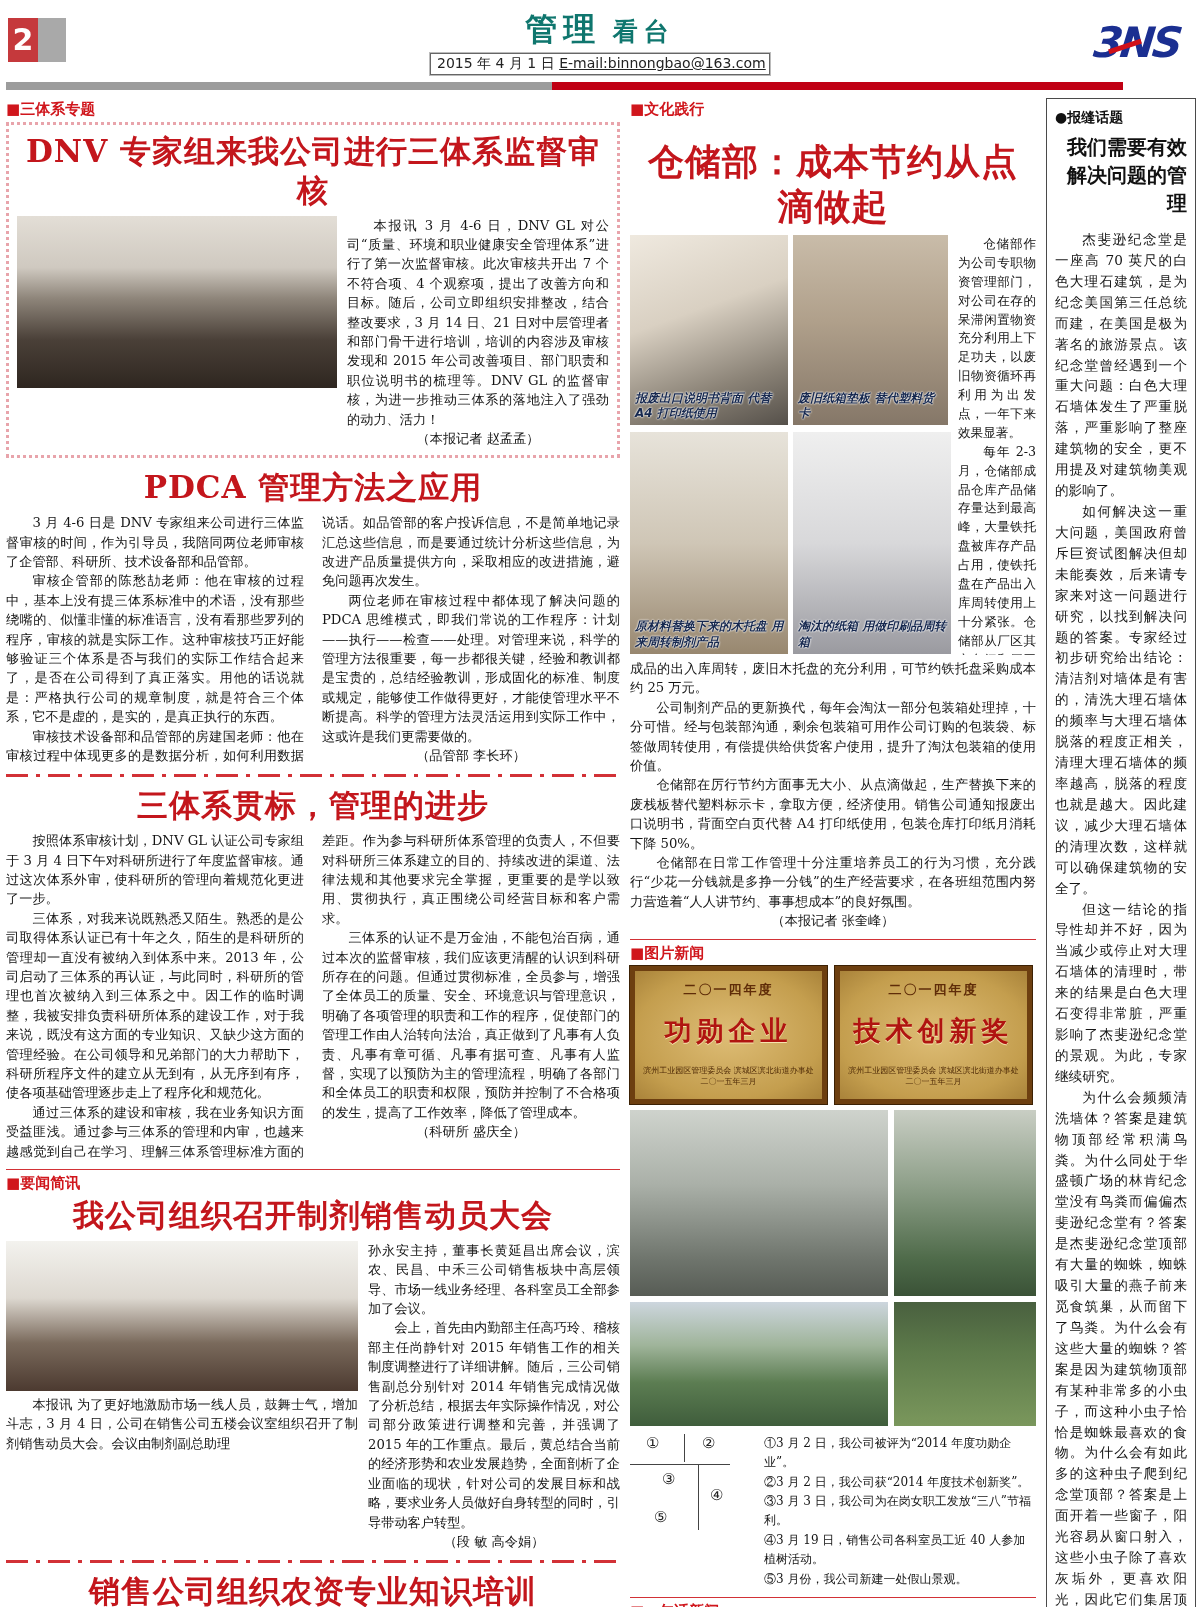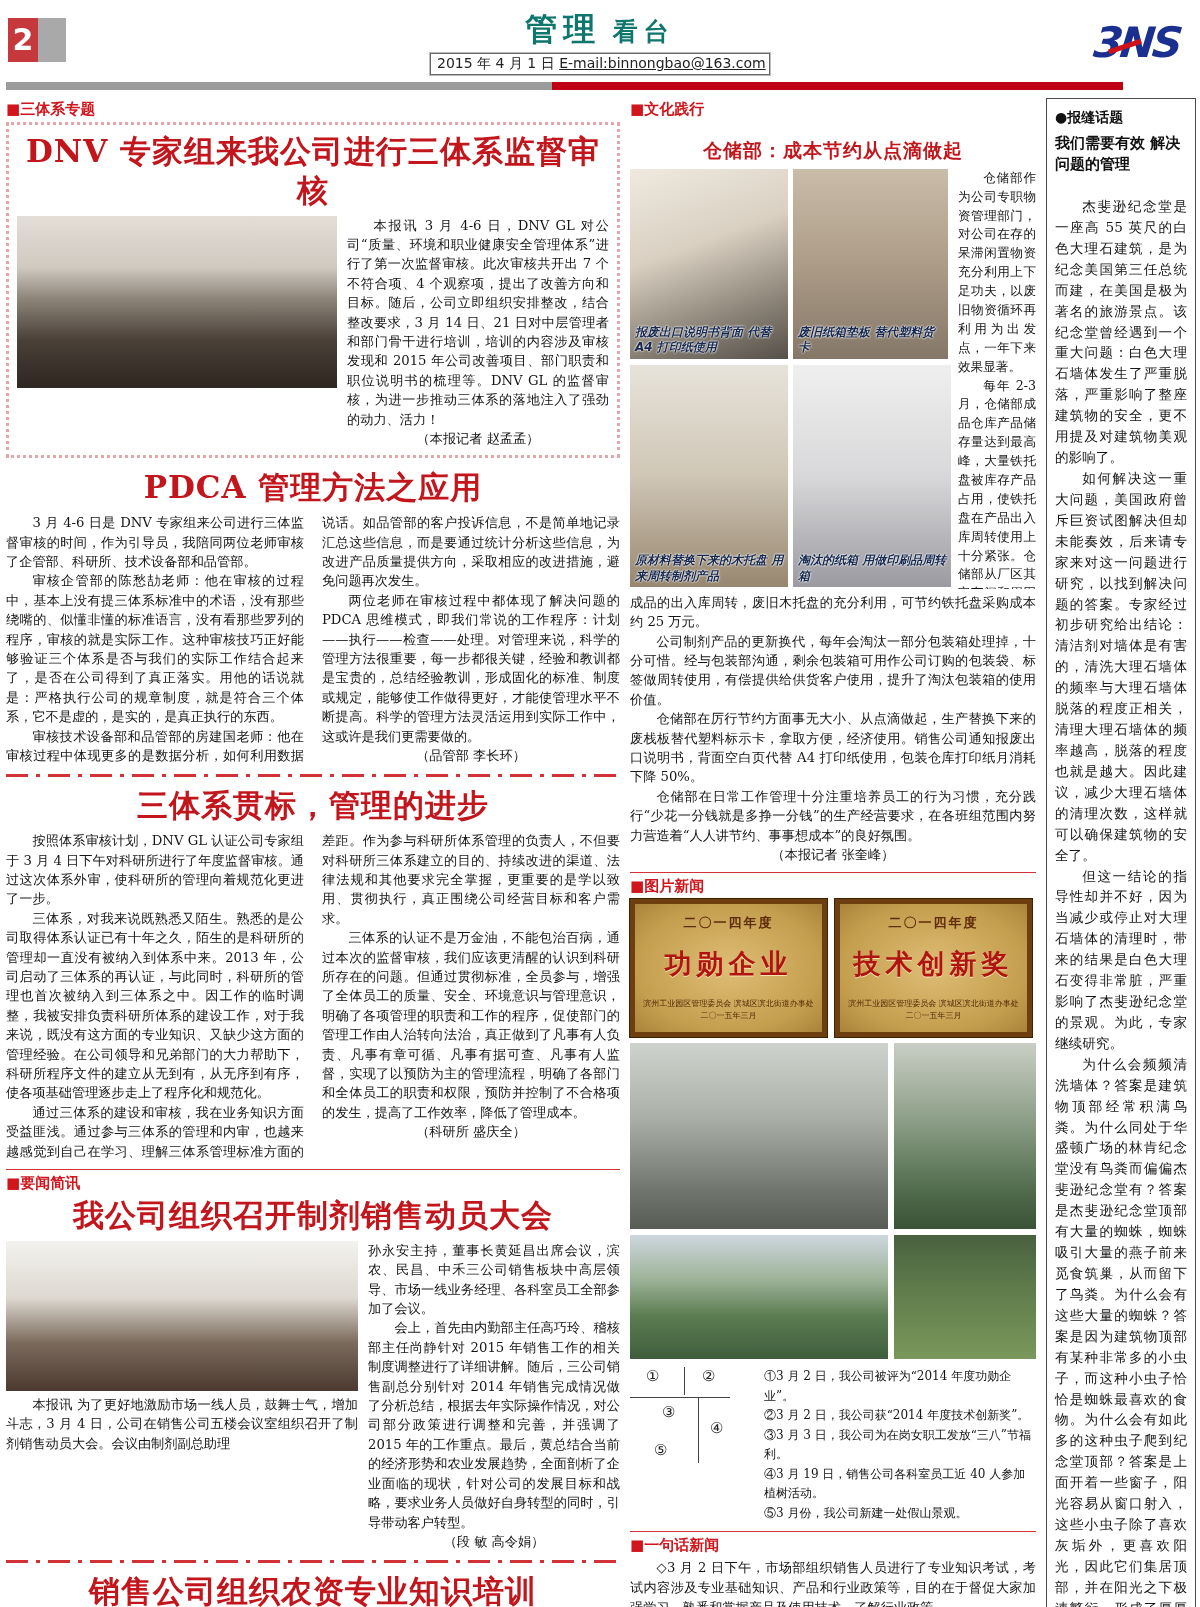--- a/index.html
+++ b/index.html
@@ -24,21 +24,21 @@
 
   
   .cols { display:flex; gap:10px; align-items:flex-start; margin-top:8px; border-bottom:3px solid #8a8a8a; padding-bottom:8px; }
   .col-left { width:614px; flex:none; }
   .col-mid { width:406px; flex:none; }
   .col-right { width:150px; flex:none; }
 
   .tag { color:#d0161c; font:bold 15px "DejaVu Sans",sans-serif; margin:2px 0 3px; }
   .title { color:#c3161c; text-align:center; font-weight:bold; line-height:1.25; margin:2px 0 6px; }
   .t31 { font-size:31px; letter-spacing:1px; }
-  .t28 { font-size:19px; letter-spacing:1px;margin-top:20px; }
+  .t28 { font-size:36px; letter-spacing:1px;margin-top:20px; }
   .body13 { font-size:13.2px; line-height:1.47; text-align:justify; color:#151515; }
   .body13 p, .sb p, .news p { margin:0; text-indent:2em; }
   .byline { text-align:center; text-indent:0 !important; }
   .two-col { column-count:2; column-gap:18px; }
   .dashdot { height:3px; margin:9px 0; background:repeating-linear-gradient(90deg,#d23136 0 22px,transparent 22px 30px,#d23136 30px 34px,transparent 34px 42px); }
   .redrule { border-top:1px solid #d23136; margin:8px 0 4px; }
 
   .dnv-box { border:3px dotted #e8a4ab; padding:5px 8px 7px; }
   .flexrow { display:flex; gap:10px; }
   .photo { position:relative; background:#b5a894; flex:none; }
@@ -60,21 +60,21 @@
   .diag span { position:absolute; }
   .dl { position:absolute; background:#444; }
   .caplist { font-size:12px; line-height:1.62; color:#151515; }
   .caplist p { margin:0; text-indent:0; }
 
   .news { font-size:13.2px; line-height:1.5; text-align:justify; color:#151515; }
 
   
   .sidebar { width:150px; border:1px solid #4a4a4a; padding:10px 8px; background:#fff; }
   .sb-tag { font:bold 14px "DejaVu Sans",sans-serif; color:#111; margin-bottom:6px; }
-  .sb-title { font-weight:bold; font-size:15px; text-align:left; line-height:1.4; margin:2px 0 21px; color:#111; }
+  .sb-title { font-weight:bold; font-size:20px; text-align:right; line-height:1.4; margin:2px 0 12px; color:#111; }
   .sb p { font-size:13.6px; line-height:1.54; text-align:justify; color:#151515; }
 </style>
 </head>
 <body>
 
 <div class="page">
 
   <div class="hdr">
     <div class="pagenum">
       <div class="pagenum-red">2</div>
@@ -254,21 +254,21 @@
 
         </div>
 
       </div>
     </div>
 
     <div class="col-right">
       <div class="sidebar sb">
         <div class="sb-tag">●报缝话题</div>
         <div class="sb-title">我们需要有效 解决问题的管理</div>
-        <p>杰斐逊纪念堂是一座高 55 英尺的白色大理石建筑，是为纪念美国第三任总统而建，在美国是极为著名的旅游景点。该纪念堂曾经遇到一个重大问题：白色大理石墙体发生了严重脱落，严重影响了整座建筑物的安全，更不用提及对建筑物美观的影响了。</p>
+        <p>杰斐逊纪念堂是一座高 70 英尺的白色大理石建筑，是为纪念美国第三任总统而建，在美国是极为著名的旅游景点。该纪念堂曾经遇到一个重大问题：白色大理石墙体发生了严重脱落，严重影响了整座建筑物的安全，更不用提及对建筑物美观的影响了。</p>
         <p>如何解决这一重大问题，美国政府曾斥巨资试图解决但却未能奏效，后来请专家来对这一问题进行研究，以找到解决问题的答案。专家经过初步研究给出结论：清洁剂对墙体是有害的，清洗大理石墙体的频率与大理石墙体脱落的程度正相关，清理大理石墙体的频率越高，脱落的程度也就是越大。因此建议，减少大理石墙体的清理次数，这样就可以确保建筑物的安全了。</p>
         <p>但这一结论的指导性却并不好，因为当减少或停止对大理石墙体的清理时，带来的结果是白色大理石变得非常脏，严重影响了杰斐逊纪念堂的景观。为此，专家继续研究。</p>
         <p>为什么会频频清洗墙体？答案是建筑物顶部经常积满鸟粪。为什么同处于华盛顿广场的林肯纪念堂没有鸟粪而偏偏杰斐逊纪念堂有？答案是杰斐逊纪念堂顶部有大量的蜘蛛，蜘蛛吸引大量的燕子前来觅食筑巢，从而留下了鸟粪。为什么会有这些大量的蜘蛛？答案是因为建筑物顶部有某种非常多的小虫子，而这种小虫子恰恰是蜘蛛最喜欢的食物。为什么会有如此多的这种虫子爬到纪念堂顶部？答案是上面开着一些窗子，阳光容易从窗口射入，这些小虫子除了喜欢灰垢外，更喜欢阳光，因此它们集居顶部，并在阳光之下极速繁衍，形成了厚厚的虫子层。</p>
 
       </div>
     </div>
 
   </div>
 </div>
 

